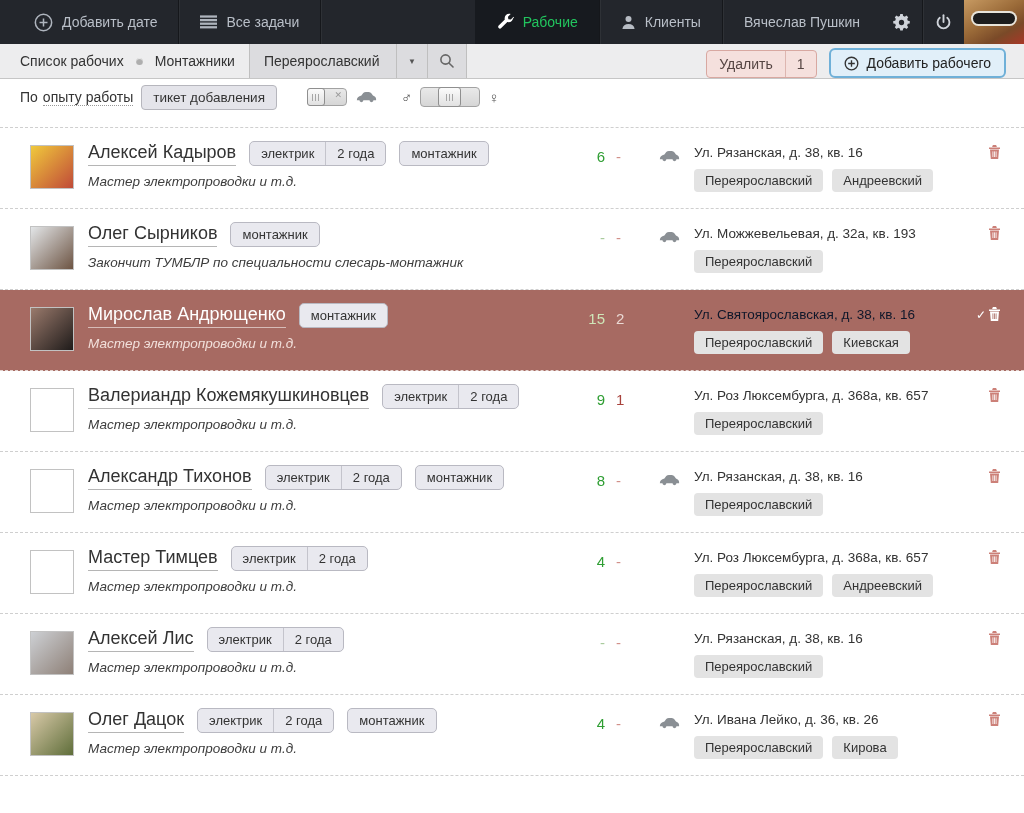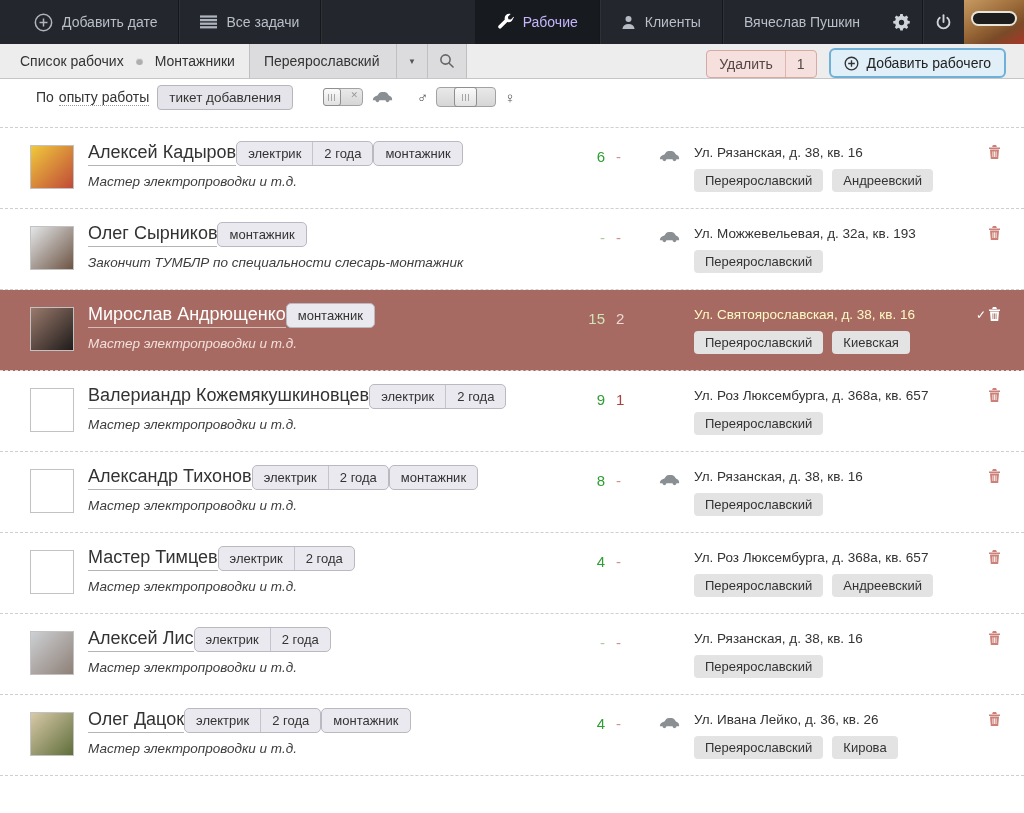--- a/index.html
+++ b/index.html
@@ -4,21 +4,21 @@
 <style>
   html,body{margin:0;padding:0;}
   body{width:1024px;height:813px;position:relative;background:#fff;overflow:hidden;
        font-family:"Liberation Sans",sans-serif;-webkit-font-smoothing:antialiased;}
   
   .topbar{display:flex;align-items:stretch;height:44px;background:#23262c;color:#b9bfc8;font-size:14px;}
   .tb-item{display:flex;align-items:center;gap:9px;padding:0 21px;cursor:pointer;white-space:nowrap;}
   .tb-item.first{padding-left:34px;}
   .tb-sep{width:1px;background:#15171b;box-shadow:1px 0 0 rgba(255,255,255,.05);}
   .tb-spacer{flex:1;}
-  .tab.active{background:#171a1f;color:#c4b5fd;}
+  .tab.active{background:#171a1f;color:#22c55e;}
   .tb-icon-btn{display:flex;align-items:center;padding:0 12px;cursor:pointer;}
   .user-avatar{width:60px;height:44px;position:relative;overflow:hidden;cursor:pointer;
      background:linear-gradient(150deg,#c79a62 0%,#9a6a38 45%,#7a4a28 72%,#a83828 100%);}
   .user-avatar:before{content:"";position:absolute;left:9px;top:13px;width:42px;height:11px;
      background:#1d1d1d;border-radius:6px;box-shadow:0 0 0 2px #e8e4da;}
   
   .subheader{display:flex;align-items:stretch;height:34px;background:#ededee;border-bottom:1px solid #c6c6c6;
      font-size:14px;color:#333;}
   .sh-left{display:flex;align-items:center;gap:12px;padding-left:20px;}
   .link-ul{text-decoration-color:#9a9a9a;cursor:pointer;}
@@ -29,21 +29,21 @@
   .sel-arrow{display:flex;align-items:center;padding:0 11px;border-left:1px solid #bfbfbf;font-size:8px;color:#555;}
   .search-cell{display:flex;align-items:center;padding:0 11px;border-left:1px solid #bfbfbf;}
   .sh-right{margin-left:auto;display:flex;align-items:flex-end;gap:12px;padding-right:18px;}
   .delete-btn{display:flex;height:26px;border:1px solid #d8a8a1;background:#f5e0dd;border-radius:4px;
      overflow:hidden;color:#554543;cursor:pointer;align-items:stretch;}
   .del-label{padding:0 12px;display:flex;align-items:center;}
   .del-count{padding:0 11px;display:flex;align-items:center;border-left:1px solid #ddb6b0;}
   .add-btn{display:flex;align-items:center;gap:8px;height:26px;padding:0 13px;border:2px solid #6fb0d8;
      background:#e1eff9;border-radius:6px;color:#222;cursor:pointer;}
   
-  .filterbar{display:flex;align-items:center;height:36px;padding-left:20px;font-size:14px;color:#333;margin-left:16px;}
+  .filterbar{display:flex;align-items:center;height:36px;padding-left:20px;font-size:14px;color:#333;}
   .sort-link{border-bottom:1px dotted #999;cursor:pointer;margin-left:5px;}
   .sort-btn{background:#e4e4ea;border:1px solid #b6b6bd;border-radius:4px;padding:4px 11px;
      font-size:13.5px;margin-left:8px;cursor:pointer;}
   .tgl-wrap{display:flex;align-items:center;gap:8px;}
   .tw1{margin-left:30px;}
   .tw2{margin-left:24px;}
   .sw{position:relative;background:linear-gradient(#e9e9e9,#d6d6d6);border:1px solid #a2a2a2;border-radius:4px;cursor:pointer;}
   .sw .knob{position:absolute;top:-1px;background:linear-gradient(#fbfbfb,#e1e1e1);border:1px solid #8f8f8f;
      border-radius:3px;display:flex;align-items:center;justify-content:center;gap:2px;box-sizing:border-box;}
   .grip{width:1px;height:7px;background:#a6a6a6;}
@@ -53,21 +53,21 @@
   .sw2{width:58px;height:18px;}
   .sw2 .knob{left:17px;width:23px;height:20px;}
   .gender{font-size:15px;color:#555;}
   
   .list{border-top:1px dashed #cfcfcf;margin-top:12px;}
   .row{position:relative;height:80px;border-bottom:1px dashed #cfcfcf;}
   .row.selected{background:#a76a62;border-bottom-color:#e3d2ce;}
   .avatar{position:absolute;left:30px;top:17px;width:44px;height:44px;border:1px solid #c2c2c2;
      background:#fff;box-sizing:border-box;}
   .main{position:absolute;left:88px;top:13px;}
-  .name-line{display:flex;align-items:center;}
+  .name-line{display:flex;align-items:center;gap:13px;}
   .name{font-size:18px;color:#333;border-bottom:1px solid #b5b5b5;padding-bottom:2px;cursor:pointer;white-space:nowrap;}
   .skill-tag{display:flex;background:#e9e9ef;border:1px solid #b9b9c2;border-radius:5px;font-size:13px;
      color:#333;overflow:hidden;white-space:nowrap;}
   .skill-part{padding:4px 11px;}
   .skill-part + .skill-part{border-left:1px solid #c4c4cc;}
   .desc{margin-top:8px;font-style:italic;font-size:13.5px;color:#3d3d3d;}
   .stats{position:absolute;left:585px;top:20px;font-size:15px;display:flex;gap:11px;}
   .stat-g{width:20px;text-align:right;color:#2f9e33;}
   .stat-r{color:#a8423c;}
   .pale-g{color:#a9cb9d;}
@@ -76,21 +76,21 @@
   .addrcol{position:absolute;left:694px;top:17px;right:55px;}
   .addr{font-size:13.5px;color:#333;}
   .dists{display:flex;gap:9px;margin-top:9px;}
   .dist{background:#e3e3e3;border-radius:4px;padding:4px 11px;font-size:13px;color:#333;white-space:nowrap;}
   .trash{position:absolute;right:24px;top:17px;cursor:pointer;}
   .t{fill:#cc8078;}
   .ts{stroke:#fff;stroke-width:.8;fill:none;}
   .check{position:absolute;right:38px;top:18px;color:#fff;font-size:12px;display:none;}
   .selected .name{color:#fff;border-bottom-color:rgba(255,255,255,.55);}
   .selected .desc{color:#f2e0db;}
-  .selected .addr{color:#fef9c3;}
+  .selected .addr{color:#0f172a;}
   .selected .stat-g{color:#cfe6b8;}
   .selected .stat-r{color:#ead9d4;}
   .selected .check{display:block;}
   .selected .t{fill:#fff;}
   .selected .ts{stroke:#a76a62;}
 </style>
 </head>
 <body>
 
 <div class="topbar">

